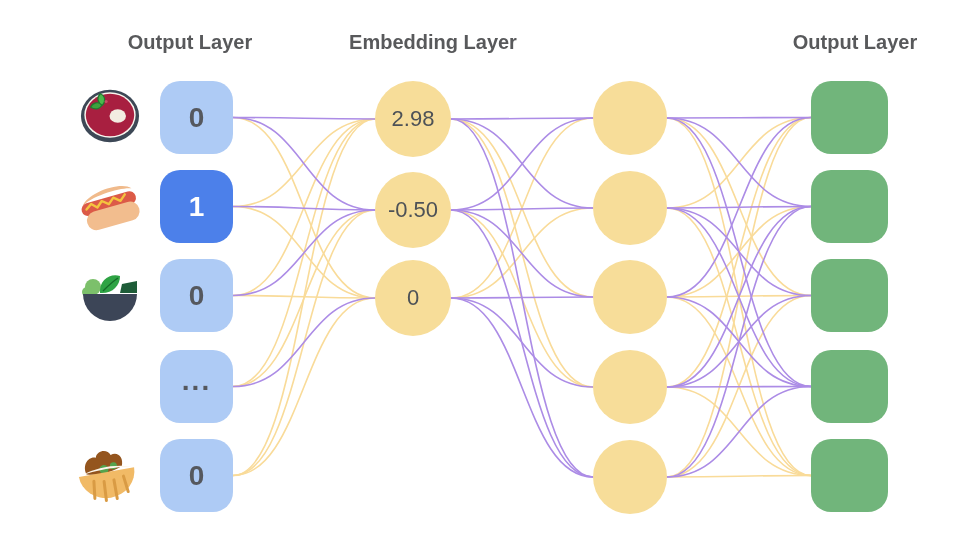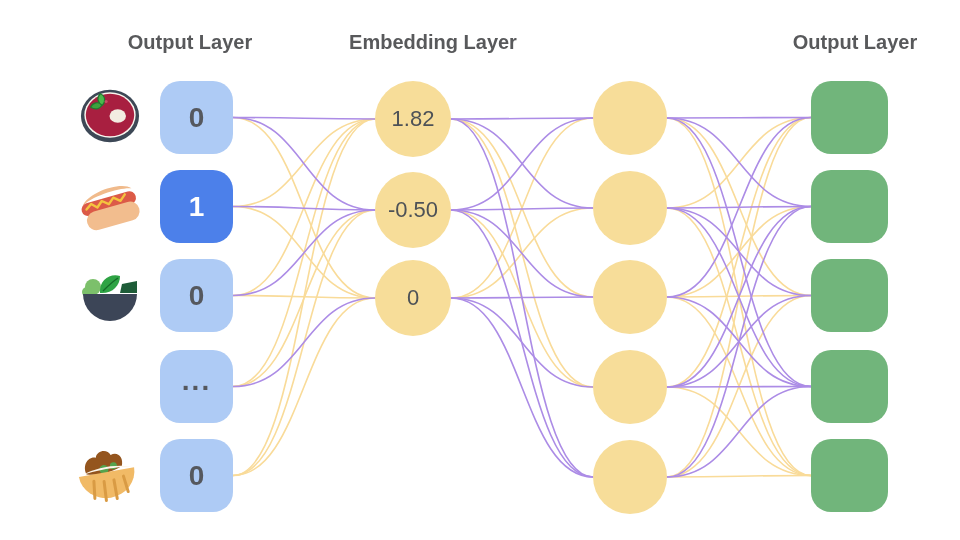--- a/index.html
+++ b/index.html
@@ -159,21 +159,21 @@
       <span>0</span>
     </div>
   <div class="inbox" style="left:160px;top:350px">
       <span class="dots">...</span>
     </div>
   <div class="inbox" style="left:160px;top:439px">
       <span>0</span>
     </div>
 
   <div class="embnode" style="left:375px;top:81px">
-      <span>1.82</span>
+      <span>2.98</span>
     </div>
   <div class="embnode" style="left:375px;top:172px">
       <span>-0.50</span>
     </div>
   <div class="embnode" style="left:375px;top:260px">
       <span>0</span>
     </div>
 
   <div class="hidnode" style="left:593px;top:81px"></div>
   <div class="hidnode" style="left:593px;top:171px"></div>

